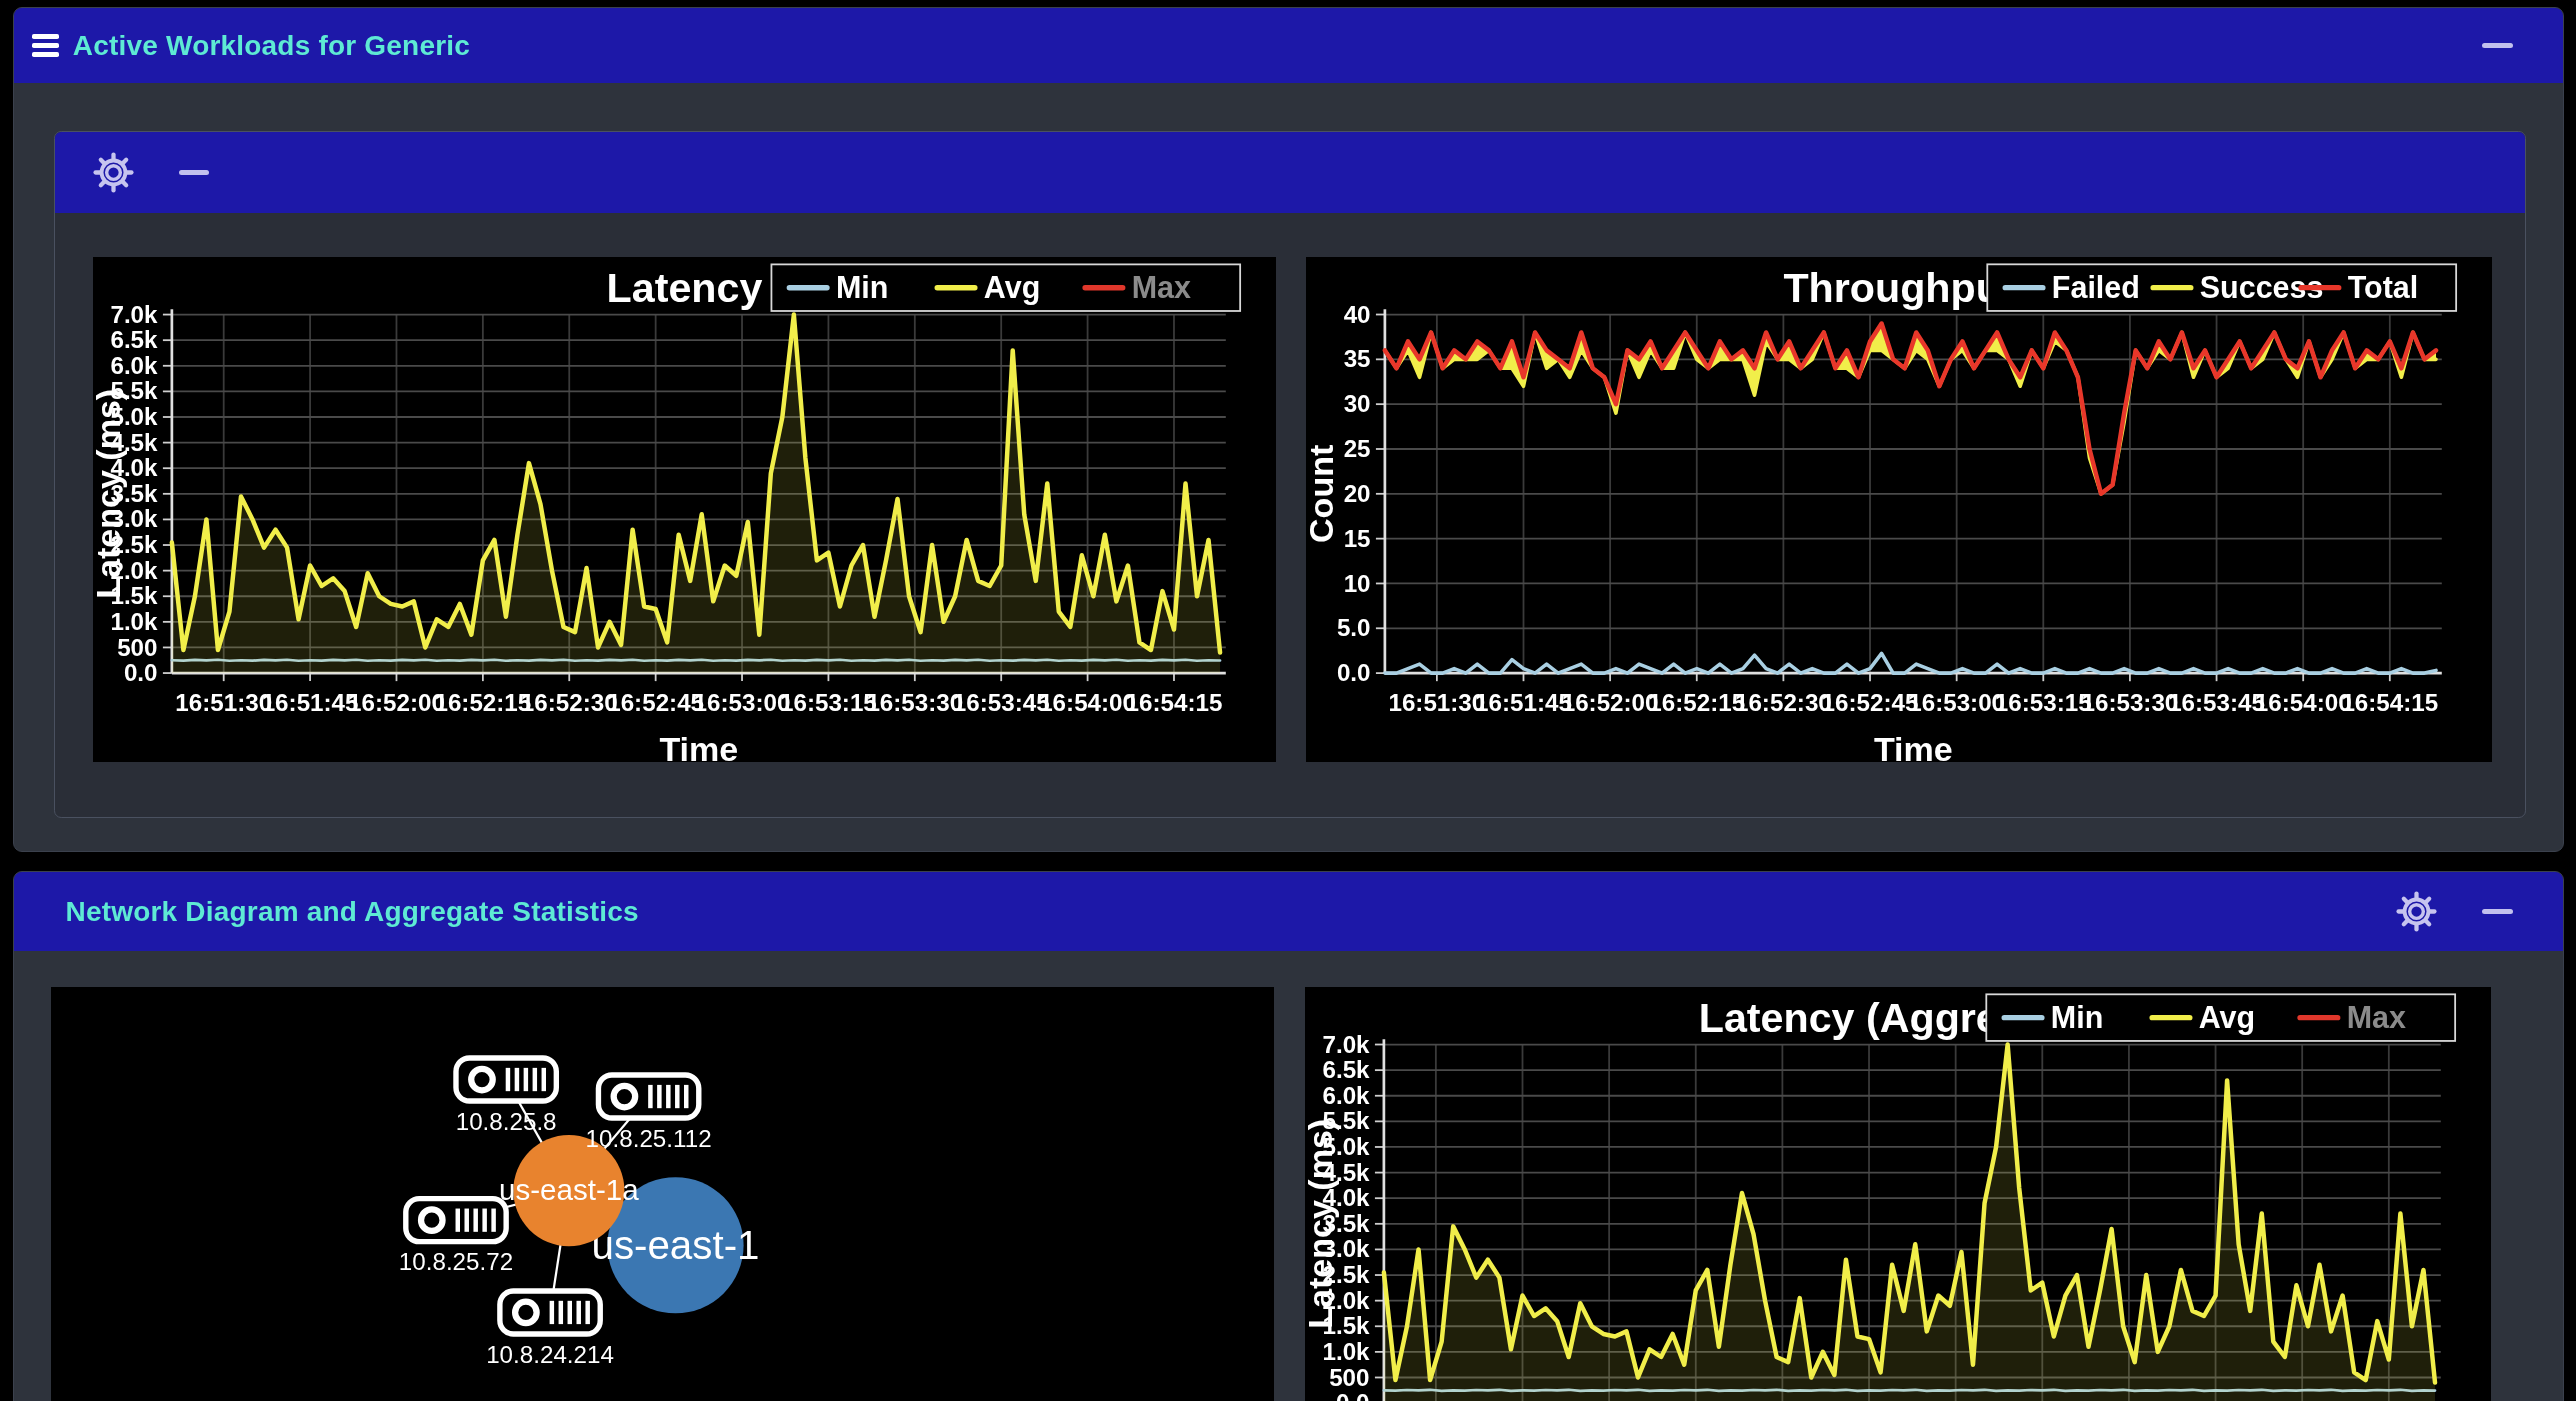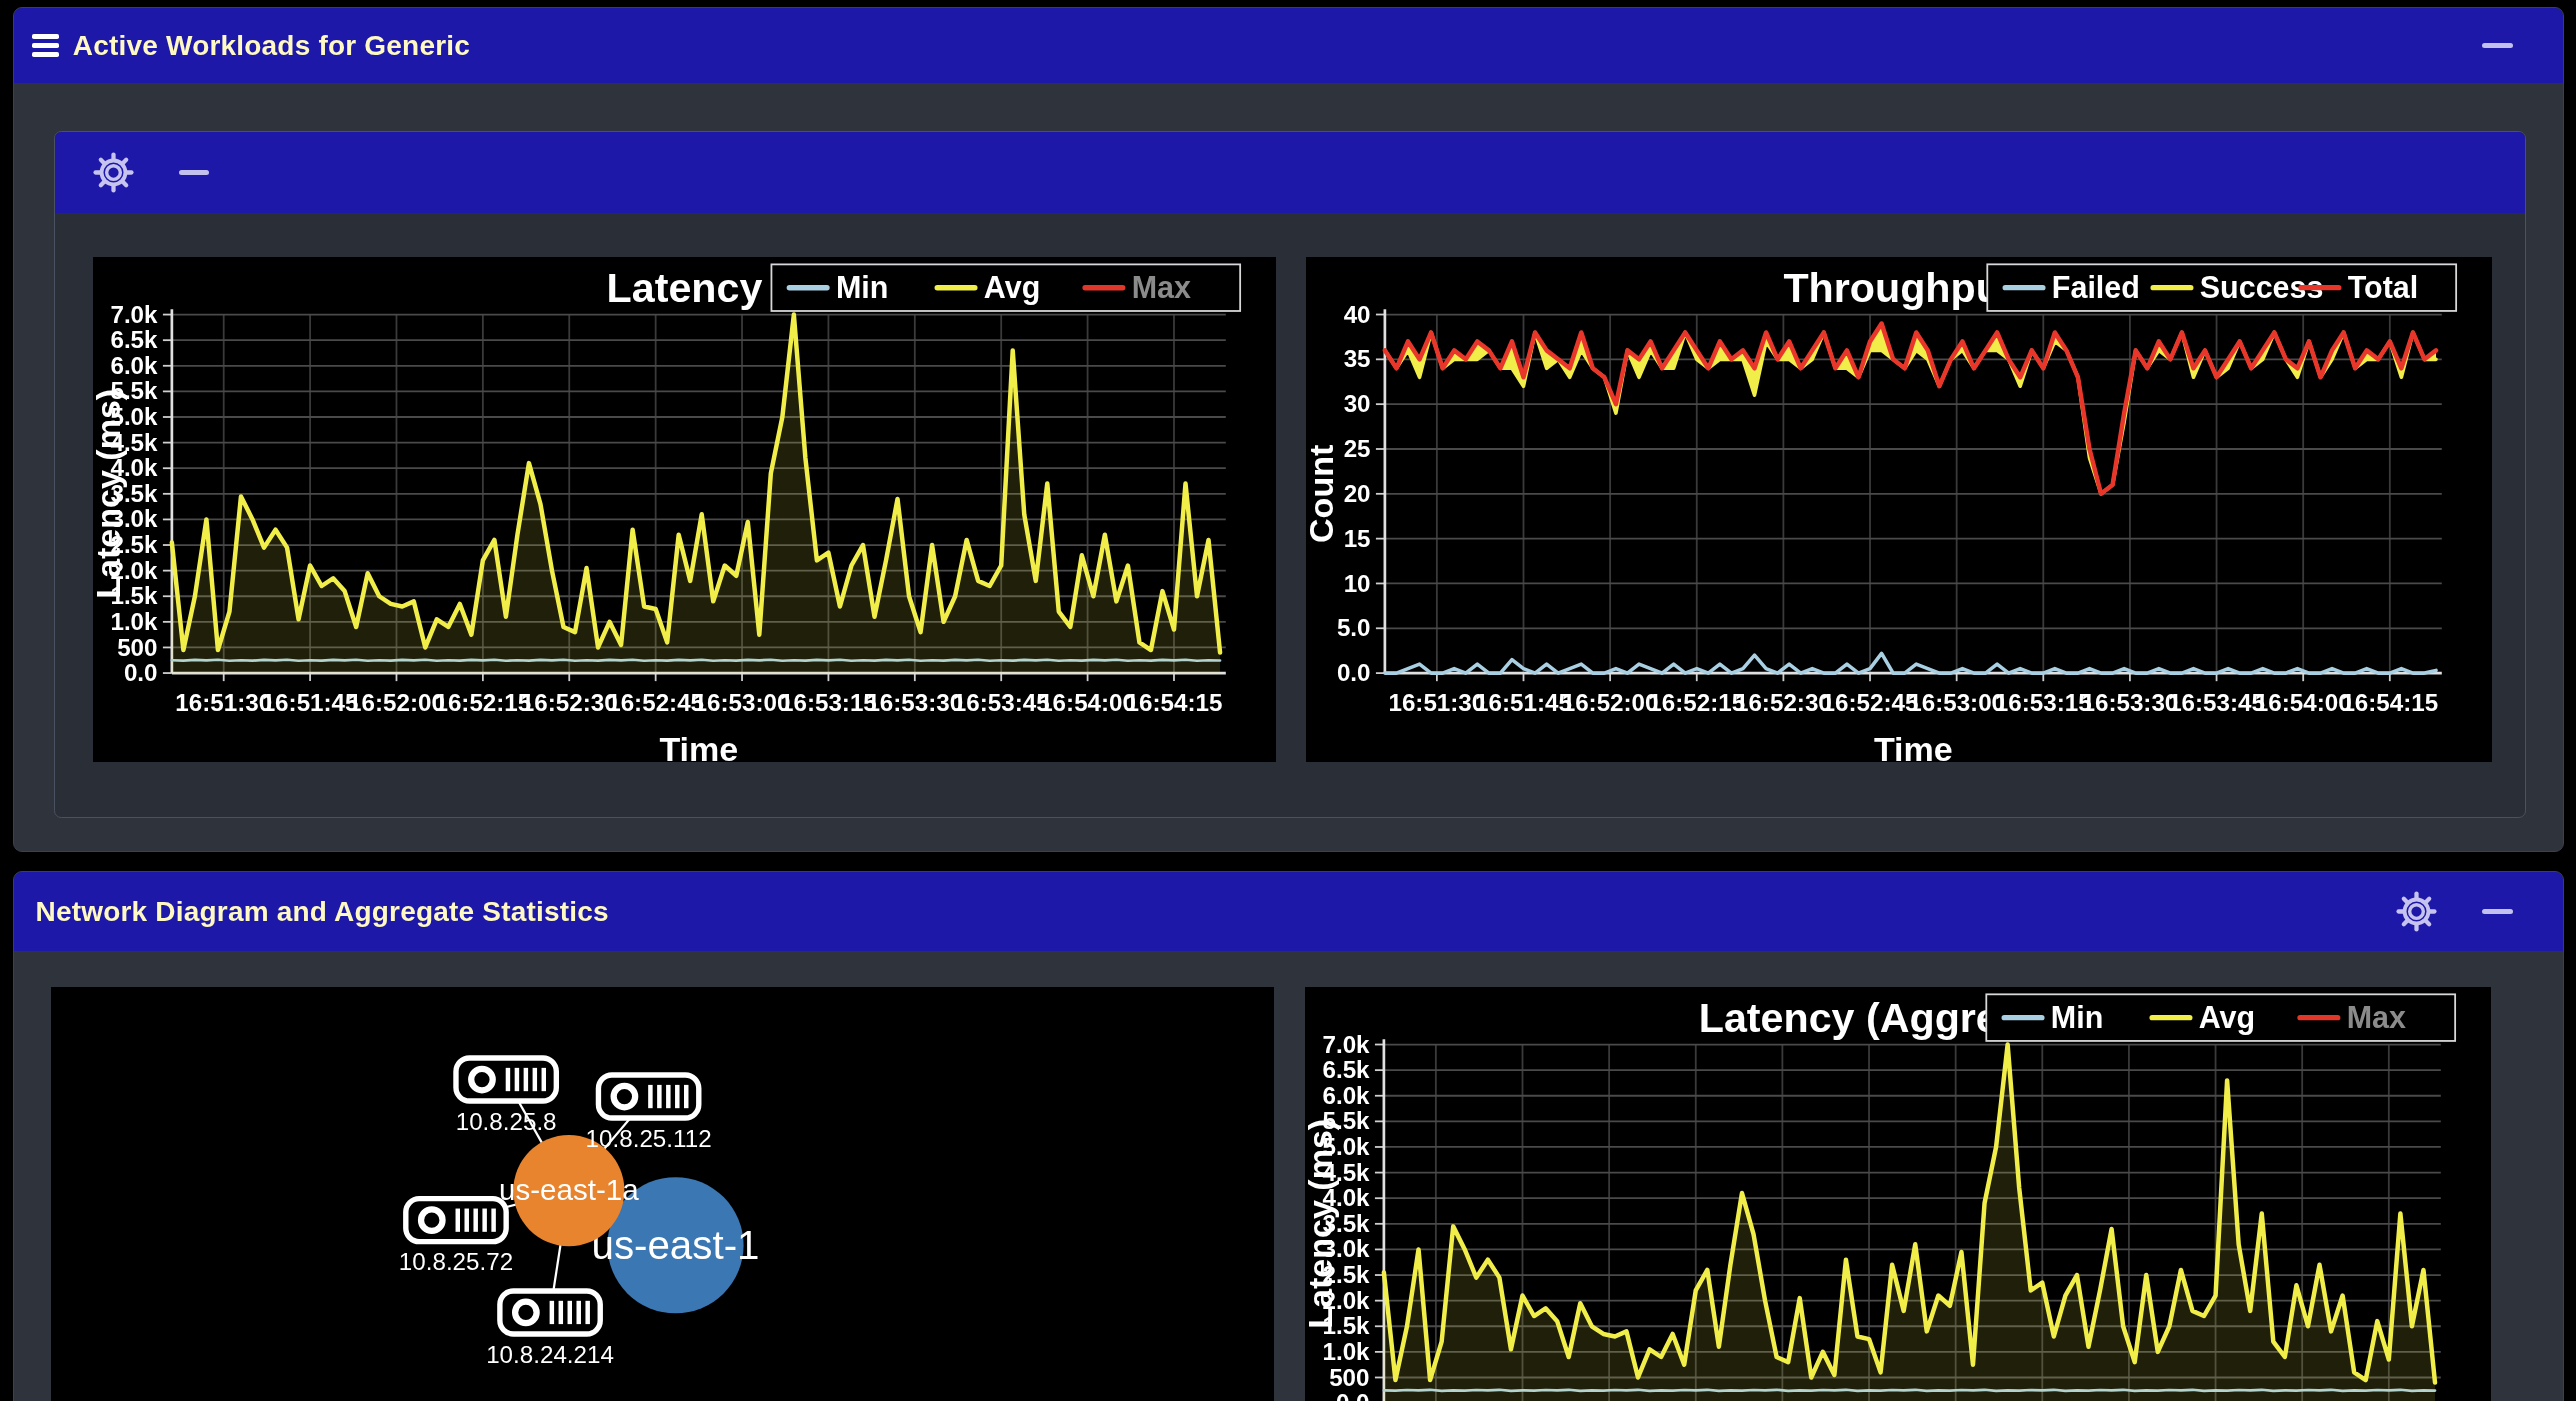--- a/index.html
+++ b/index.html
@@ -5,22 +5,22 @@
   html,body{margin:0;padding:0;}
   body{width:2576px;height:1402px;background:#000;overflow:hidden;
        font-family:"Liberation Sans",sans-serif;position:relative;}
   .panel{position:absolute;left:12.5px;width:2549px;background:#2e333c;
          border:0.9px solid #3b414d;border-radius:9px;}
   #panel1{top:7.2px;height:843px;}
   #panel2{top:871px;height:717px;}
   .bar{height:75px;background:#1d18a8;border-radius:8px 8px 0 0;
        display:flex;align-items:center;padding:0 50px 0 18px;}
   #panel2 .bar{height:79px;}
-  .bar h1{font-size:28px;font-weight:bold;color:#fef9c3;margin:0 0 0 14.3px;letter-spacing:0.2px;}
-  #panel2 .bar h1{margin-left:4px;text-align:center;}
+  .bar h1{font-size:28px;font-weight:bold;color:#5eead4;margin:0 0 0 14.3px;letter-spacing:0.2px;}
+  #panel2 .bar h1{margin-left:34px;text-align:center;}
   .hamburger{display:inline-flex;flex-direction:column;gap:4.5px;width:27px;cursor:pointer;}
   .hamburger i{display:block;height:4.5px;background:#fff;border-radius:1.8px;}
   .dash{width:30.5px;height:5.4px;border-radius:2.7px;background:#c2c0ee;cursor:pointer;}
   .push{margin-left:auto;}
   .subpanel{position:absolute;left:40px;top:123px;width:2470px;height:685px;
             background:#2a2e37;border:0.9px solid #4a5160;border-radius:7.2px;}
   .subbar{height:81px;background:#1d18a8;border-radius:6.3px 6.3px 0 0;
           display:flex;align-items:center;gap:45px;padding-left:38px;}
   .gear{width:41px;height:41px;cursor:pointer;}
   .chart-box{position:absolute;background:#000;}

